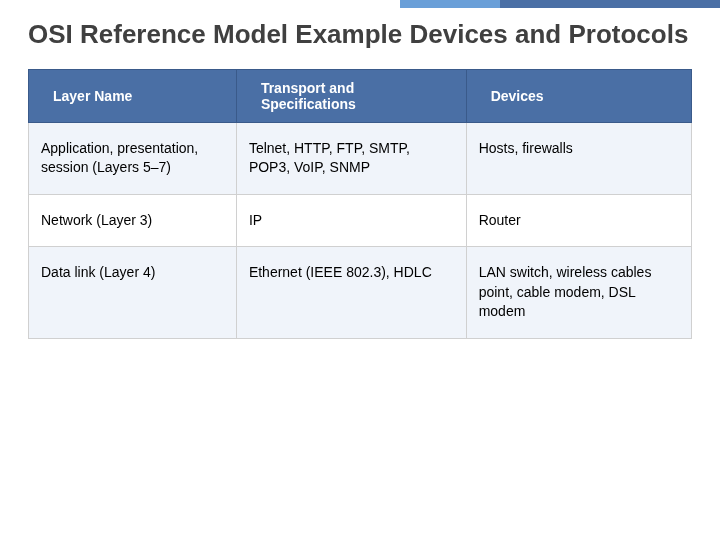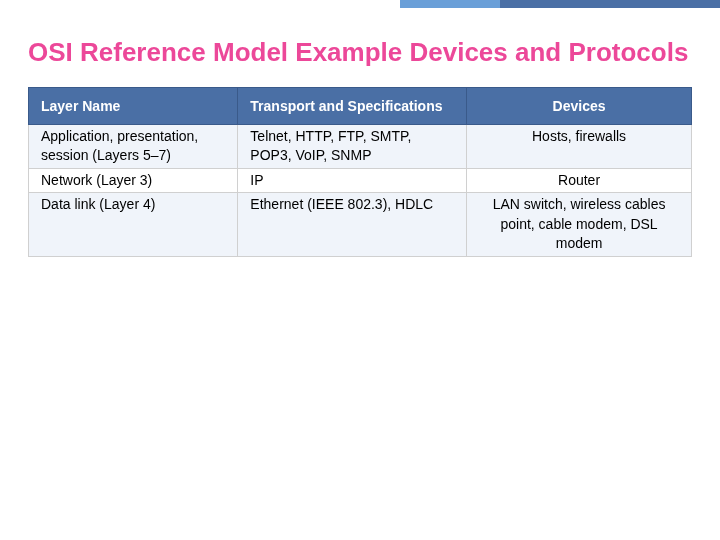--- a/index.html
+++ b/index.html
@@ -29,60 +29,59 @@
       position: absolute;
       top: 0;
       right: 220px;
       width: 100px;
       height: 8px;
       background: #6a9fd8;
     }
     .title {
       font-size: 26px;
       font-weight: bold;
-      color: #ec4899;
-      margin-top: 18px;
+      color: #404040;
       margin-bottom: 18px;
       line-height: 1.25;
     }
     table {
       width: 100%;
       border-collapse: collapse;
       font-size: 14px;
     }
     thead tr {
       background: #4a6fa5;
       color: #fff;
     }
     thead th {
-      padding: 10px 12px;
+      padding: 10px 24px;
       text-align: left;
       font-weight: bold;
       font-size: 14px;
       border: 1px solid #3a5a8a;
     }
     tbody tr {
       background: #fff;
       border-bottom: 1px solid #d0d0d0;
     }
     tbody tr:nth-child(odd) {
       background: #f0f4fa;
     }
     tbody tr:nth-child(even) {
       background: #fff;
     }
     tbody td {
-      padding: 2px 12px;
+      padding: 16px 12px;
       vertical-align: top;
       border: 1px solid #d0d0d0;
       line-height: 1.4;
     }
     .col-layer { width: 220px; }
     .col-protocols { width: 240px; }
-    .col-devices { width: 240px; text-align: center; }
+    .col-devices { width: 240px; }
   </style>
 </head>
 <body>
 
 <div class="page">
   <div class="top-bar"></div>
   <div class="top-bar-accent"></div>
 
   <h1 class="title">OSI Reference Model Example Devices and Protocols</h1>
 

